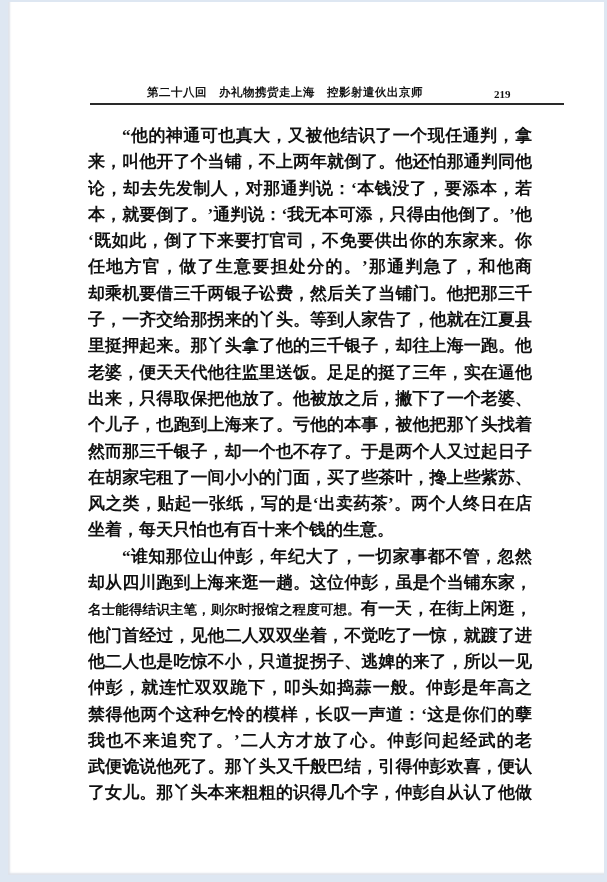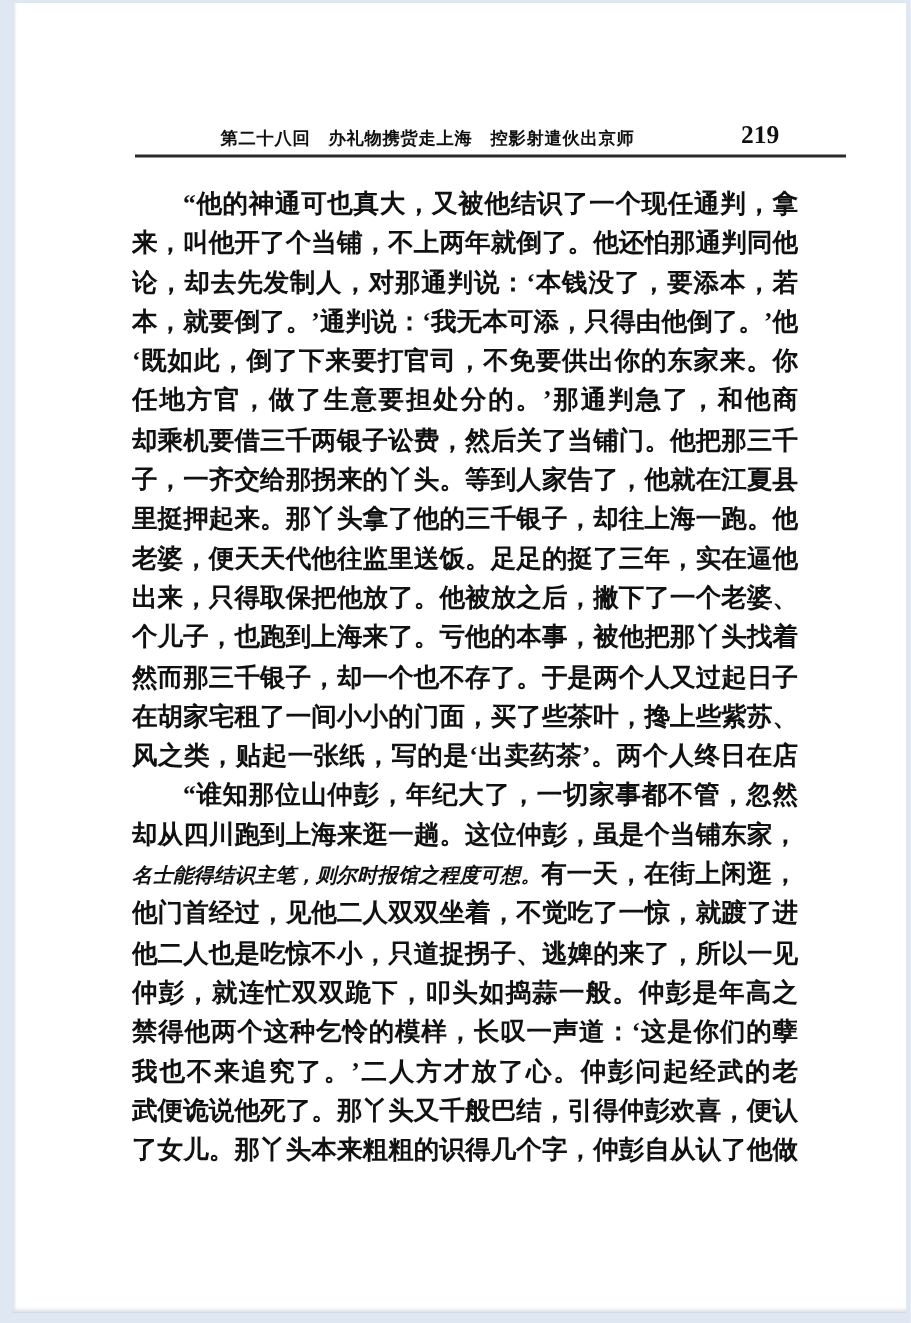--- a/index.html
+++ b/index.html
@@ -23,21 +23,21 @@
     position:absolute;left:82px;top:76px;width:474px;height:22px;
     display:flex;align-items:flex-end;
   }
   .header-title{
     flex:1;text-align:center;
     font-size:11.5px;font-weight:bold;letter-spacing:0.5px;
     white-space:nowrap;
   }
   .header-pagenum{
     width:70px;text-align:left;padding-left:14px;
-    font-size:17px;font-weight:bold;
+    font-size:11px;font-weight:bold;
     font-family:"Liberation Serif","DejaVu Serif",serif;
   }
   .header-rule{
     position:absolute;left:82px;top:101px;width:474px;height:0;
     border-top:2px solid #2a2a2a;
   }
   .body-text{
     position:absolute;left:80px;top:121px;width:444px;
   }
   .line{
@@ -47,21 +47,20 @@
     text-align:justify;text-align-last:justify;
     text-justify:inter-character;
     white-space:normal;
     overflow:hidden;
   }
   .line.indent{ text-indent:34px; }
   .line.flush{ text-align-last:left; }
   .seg{ }
   .seg.small{
     font-size:13.5px;
-    font-style:italic;
     font-weight:600;
   }
 </style>
 </head>
 <body>
 
 <div class="scan">
   <div class="page">
 
     <div class="header-row">
@@ -81,20 +80,21 @@
         <div class="line"><span class="seg">任地方官，做了生意要担处分的。’那通判急了，和他商量，他</span></div>
         <div class="line"><span class="seg">却乘机要借三千两银子讼费，然后关了当铺门。他把那三千银</span></div>
         <div class="line"><span class="seg">子，一齐交给那拐来的丫头。等到人家告了，他就在江夏县监</span></div>
         <div class="line"><span class="seg">里挺押起来。那丫头拿了他的三千银子，却往上海一跑。他的</span></div>
         <div class="line"><span class="seg">老婆，便天天代他往监里送饭。足足的挺了三年，实在逼他不</span></div>
         <div class="line"><span class="seg">出来，只得取保把他放了。他被放之后，撇下了一个老婆、两</span></div>
         <div class="line"><span class="seg">个儿子，也跑到上海来了。亏他的本事，被他把那丫头找着了，</span></div>
         <div class="line"><span class="seg">然而那三千银子，却一个也不存了。于是两个人又过起日子来，</span></div>
         <div class="line"><span class="seg">在胡家宅租了一间小小的门面，买了些茶叶，搀上些紫苏、防</span></div>
         <div class="line"><span class="seg">风之类，贴起一张纸，写的是‘出卖药茶’。两个人终日在店面</span></div>
+        <div class="line flush"><span class="seg">坐着，每天只怕也有百十来个钱的生意。</span></div>
         <div class="line indent"><span class="seg">“谁知那位山仲彭，年纪大了，一切家事都不管，忽然高兴，</span></div>
         <div class="line"><span class="seg">却从四川跑到上海来逛一趟。这位仲彭，虽是个当铺东家，却</span></div>
         <div class="line"><span class="seg small">名士能得结识主笔，则尔时报馆之程度可想。</span><span class="seg">有一天，在街上闲逛，从</span></div>
         <div class="line"><span class="seg">他门首经过，见他二人双双坐着，不觉吃了一惊，就踱了进去。</span></div>
         <div class="line"><span class="seg">他二人也是吃惊不小，只道捉拐子、逃婢的来了，所以一见了</span></div>
         <div class="line"><span class="seg">仲彭，就连忙双双跪下，叩头如捣蒜一般。仲彭是年高之人，那</span></div>
         <div class="line"><span class="seg">禁得他两个这种乞怜的模样，长叹一声道：‘这是你们的孽缘，</span></div>
         <div class="line"><span class="seg">我也不来追究了。’二人方才放了心。仲彭问起经武的老婆，经</span></div>
         <div class="line"><span class="seg">武便诡说他死了。那丫头又千般巴结，引得仲彭欢喜，便认做</span></div>
         <div class="line"><span class="seg">了女儿。那丫头本来粗粗的识得几个字，仲彭自从认了他做女</span></div>

